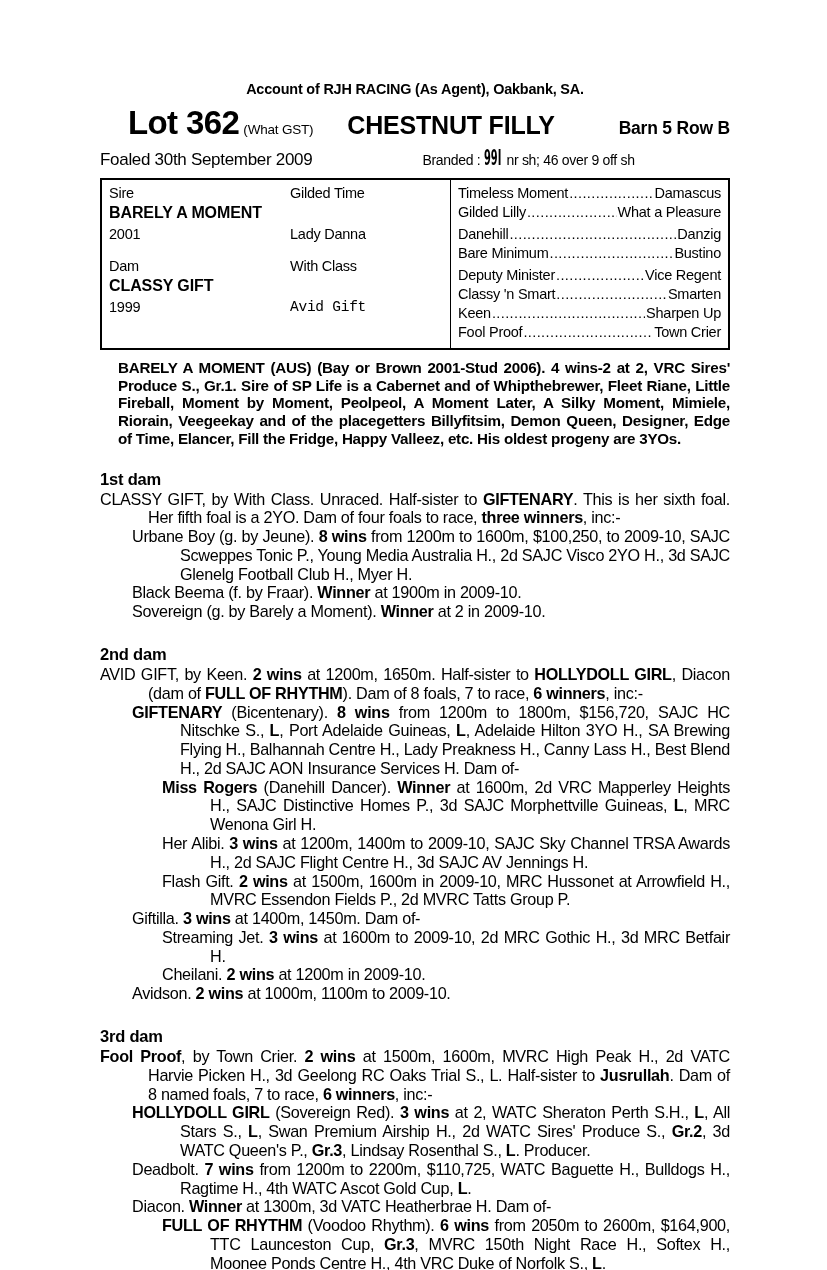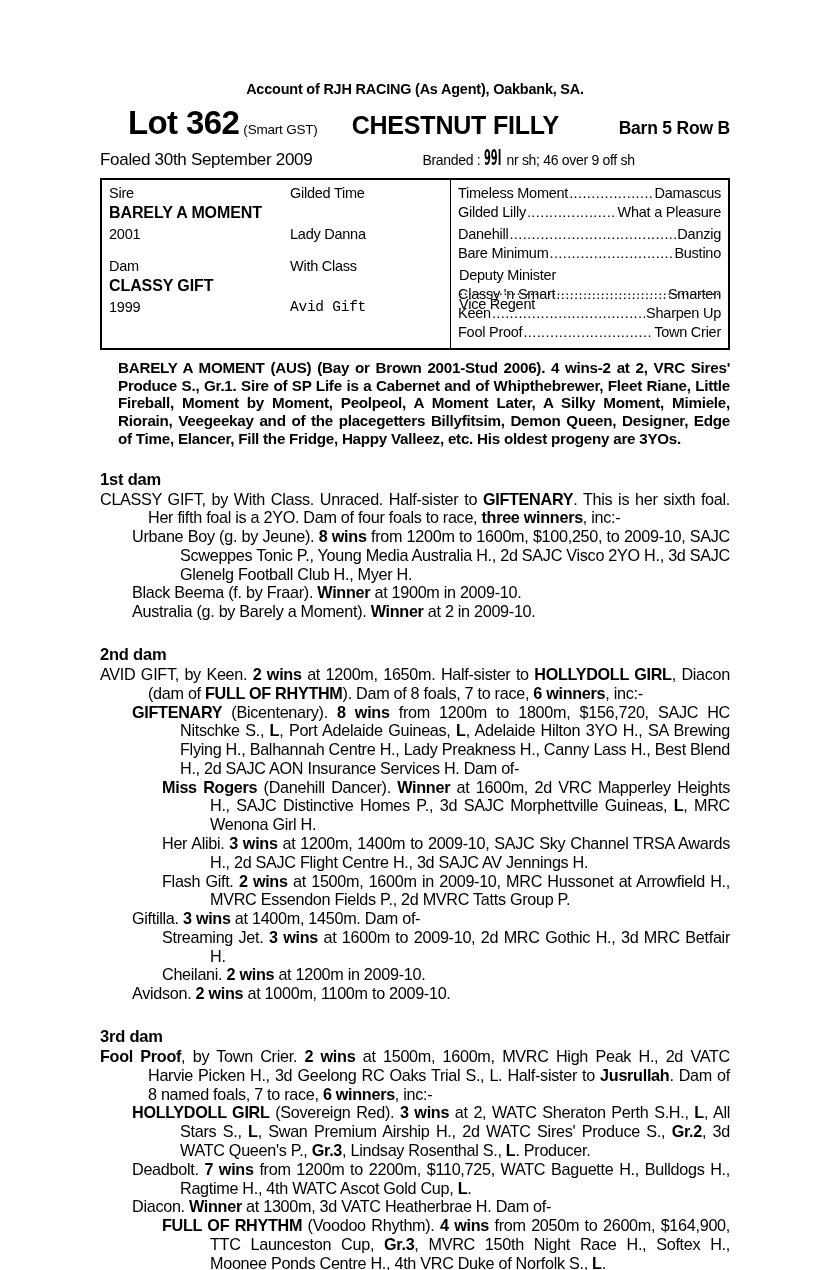--- a/index.html
+++ b/index.html
@@ -201,21 +201,21 @@
 <body>
 
 <div class="page">
   <div class="content">
 
     <div class="account-line">Account of RJH RACING (As Agent), Oakbank, SA.</div>
 
     <div class="lot-row">
       <div class="lot-left">
         <span class="lot-number">Lot 362</span>
-        <span class="plus-gst">(Smart GST)</span>
+        <span class="plus-gst">(What GST)</span>
         <span class="colour-sex">CHESTNUT FILLY</span>
       </div>
       <div class="barn">Barn 5 Row B</div>
     </div>
 
     <div class="foaled-row">
       <span class="foaled-text">Foaled 30th September 2009</span>
       <span class="branded-block">
         <span class="brand-rest">Branded :</span>
         <span class="brand-glyph">99I</span>
@@ -252,21 +252,21 @@
         <div class="ped-right" style="top:47px;">
           <span class="right-name">Danehill</span>
           <span class="dots">...........................................................</span>
           <span class="right-name">Danzig</span>
         </div>
         <div class="ped-right" style="top:66px;">
           <span class="right-name">Bare Minimum</span>
           <span class="dots">...........................................................</span>
           <span class="right-name">Bustino</span>
         </div>
-        <div class="ped-right" style="top:88px;flex-direction:column;">
+        <div class="ped-right" style="top:88px;">
           <span class="right-name">Deputy Minister</span>
           <span class="dots">...........................................................</span>
           <span class="right-name">Vice Regent</span>
         </div>
         <div class="ped-right" style="top:107px;">
           <span class="right-name">Classy 'n Smart</span>
           <span class="dots">...........................................................</span>
           <span class="right-name">Smarten</span>
         </div>
         <div class="ped-right" style="top:126px;">
@@ -284,38 +284,38 @@
     </div>
 
     <div class="sire-para">BARELY A MOMENT (AUS) (Bay or Brown 2001-Stud 2006). 4 wins-2 at 2, VRC Sires' Produce S., Gr.1. Sire of SP Life is a Cabernet and of Whipthebrewer, Fleet Riane, Little Fireball, Moment by Moment, Peolpeol, A Moment Later, A Silky Moment, Mimiele, Riorain, Veegeekay and of the placegetters Billyfitsim, Demon Queen, Designer, Edge of Time, Elancer, Fill the Fridge, Happy Valleez, etc. His oldest progeny are 3YOs.</div>
 
     <div id="dam-sections">
         <div>
           <div class="dam-head">1st dam</div>
           <div class="entry hang0"><span>CLASSY GIFT, by With Class. Unraced. Half-sister to </span><span class="b">GIFTENARY</span><span>. This is her sixth foal. Her fifth foal is a 2YO. Dam of four foals to race, </span><span class="b">three winners</span><span>, inc:-</span></div>
           <div class="entry hang1"><span>Urbane Boy (g. by Jeune). </span><span class="b">8 wins</span><span> from 1200m to 1600m, $100,250, to 2009-10, SAJC Scweppes Tonic P., Young Media Australia H., 2d SAJC Visco 2YO H., 3d SAJC Glenelg Football Club H., Myer H.</span></div>
           <div class="entry hang1"><span>Black Beema (f. by Fraar). </span><span class="b">Winner</span><span> at 1900m in 2009-10.</span></div>
-          <div class="entry hang1"><span>Australia (g. by Barely a Moment). </span><span class="b">Winner</span><span> at 2 in 2009-10.</span></div>
+          <div class="entry hang1"><span>Sovereign (g. by Barely a Moment). </span><span class="b">Winner</span><span> at 2 in 2009-10.</span></div>
         </div>
         <div class="sec-2nd">
           <div class="dam-head">2nd dam</div>
           <div class="entry hang0"><span>AVID GIFT, by Keen. </span><span class="b">2 wins</span><span> at 1200m, 1650m. Half-sister to </span><span class="b">HOLLYDOLL GIRL</span><span>, Diacon (dam of </span><span class="b">FULL OF RHYTHM</span><span>). Dam of 8 foals, 7 to race, </span><span class="b">6 winners</span><span>, inc:-</span></div>
           <div class="entry hang1"><span class="b">GIFTENARY</span><span> (Bicentenary). </span><span class="b">8 wins</span><span> from 1200m to 1800m, $156,720, SAJC HC Nitschke S., </span><span class="b">L</span><span>, Port Adelaide Guineas, </span><span class="b">L</span><span>, Adelaide Hilton 3YO H., SA Brewing Flying H., Balhannah Centre H., Lady Preakness H., Canny Lass H., Best Blend H., 2d SAJC AON Insurance Services H. Dam of-</span></div>
           <div class="entry hang2"><span class="b">Miss Rogers</span><span> (Danehill Dancer). </span><span class="b">Winner</span><span> at 1600m, 2d VRC Mapperley Heights H., SAJC Distinctive Homes P., 3d SAJC Morphettville Guineas, </span><span class="b">L</span><span>, MRC Wenona Girl H.</span></div>
           <div class="entry hang2"><span>Her Alibi. </span><span class="b">3 wins</span><span> at 1200m, 1400m to 2009-10, SAJC Sky Channel TRSA Awards H., 2d SAJC Flight Centre H., 3d SAJC AV Jennings H.</span></div>
           <div class="entry hang2"><span>Flash Gift. </span><span class="b">2 wins</span><span> at 1500m, 1600m in 2009-10, MRC Hussonet at Arrowfield H., MVRC Essendon Fields P., 2d MVRC Tatts Group P.</span></div>
           <div class="entry hang1"><span>Giftilla. </span><span class="b">3 wins</span><span> at 1400m, 1450m. Dam of-</span></div>
           <div class="entry hang2"><span>Streaming Jet. </span><span class="b">3 wins</span><span> at 1600m to 2009-10, 2d MRC Gothic H., 3d MRC Betfair H.</span></div>
           <div class="entry hang2"><span>Cheilani. </span><span class="b">2 wins</span><span> at 1200m in 2009-10.</span></div>
           <div class="entry hang1"><span>Avidson. </span><span class="b">2 wins</span><span> at 1000m, 1100m to 2009-10.</span></div>
         </div>
         <div class="sec-3rd">
           <div class="dam-head">3rd dam</div>
           <div class="entry hang0"><span class="b">Fool Proof</span><span>, by Town Crier. </span><span class="b">2 wins</span><span> at 1500m, 1600m, MVRC High Peak H., 2d VATC Harvie Picken H., 3d Geelong RC Oaks Trial S., L. Half-sister to </span><span class="b">Jusrullah</span><span>. Dam of 8 named foals, 7 to race, </span><span class="b">6 winners</span><span>, inc:-</span></div>
           <div class="entry hang1"><span class="b">HOLLYDOLL GIRL</span><span> (Sovereign Red). </span><span class="b">3 wins</span><span> at 2, WATC Sheraton Perth S.H., </span><span class="b">L</span><span>, All Stars S., </span><span class="b">L</span><span>, Swan Premium Airship H., 2d WATC Sires' Produce S., </span><span class="b">Gr.2</span><span>, 3d WATC Queen's P., </span><span class="b">Gr.3</span><span>, Lindsay Rosenthal S., </span><span class="b">L</span><span>. Producer.</span></div>
           <div class="entry hang1"><span>Deadbolt. </span><span class="b">7 wins</span><span> from 1200m to 2200m, $110,725, WATC Baguette H., Bulldogs H., Ragtime H., 4th WATC Ascot Gold Cup, </span><span class="b">L</span><span>.</span></div>
           <div class="entry hang1"><span>Diacon. </span><span class="b">Winner</span><span> at 1300m, 3d VATC Heatherbrae H. Dam of-</span></div>
-          <div class="entry hang2"><span class="b">FULL OF RHYTHM</span><span> (Voodoo Rhythm). </span><span class="b">4 wins</span><span> from 2050m to 2600m, $164,900, TTC Launceston Cup, </span><span class="b">Gr.3</span><span>, MVRC 150th Night Race H., Softex H., Moonee Ponds Centre H., 4th VRC Duke of Norfolk S., </span><span class="b">L</span><span>.</span></div>
+          <div class="entry hang2"><span class="b">FULL OF RHYTHM</span><span> (Voodoo Rhythm). </span><span class="b">6 wins</span><span> from 2050m to 2600m, $164,900, TTC Launceston Cup, </span><span class="b">Gr.3</span><span>, MVRC 150th Night Race H., Softex H., Moonee Ponds Centre H., 4th VRC Duke of Norfolk S., </span><span class="b">L</span><span>.</span></div>
         </div>
       </div>
 
   </div>
 </div>
 
 </body></html>

